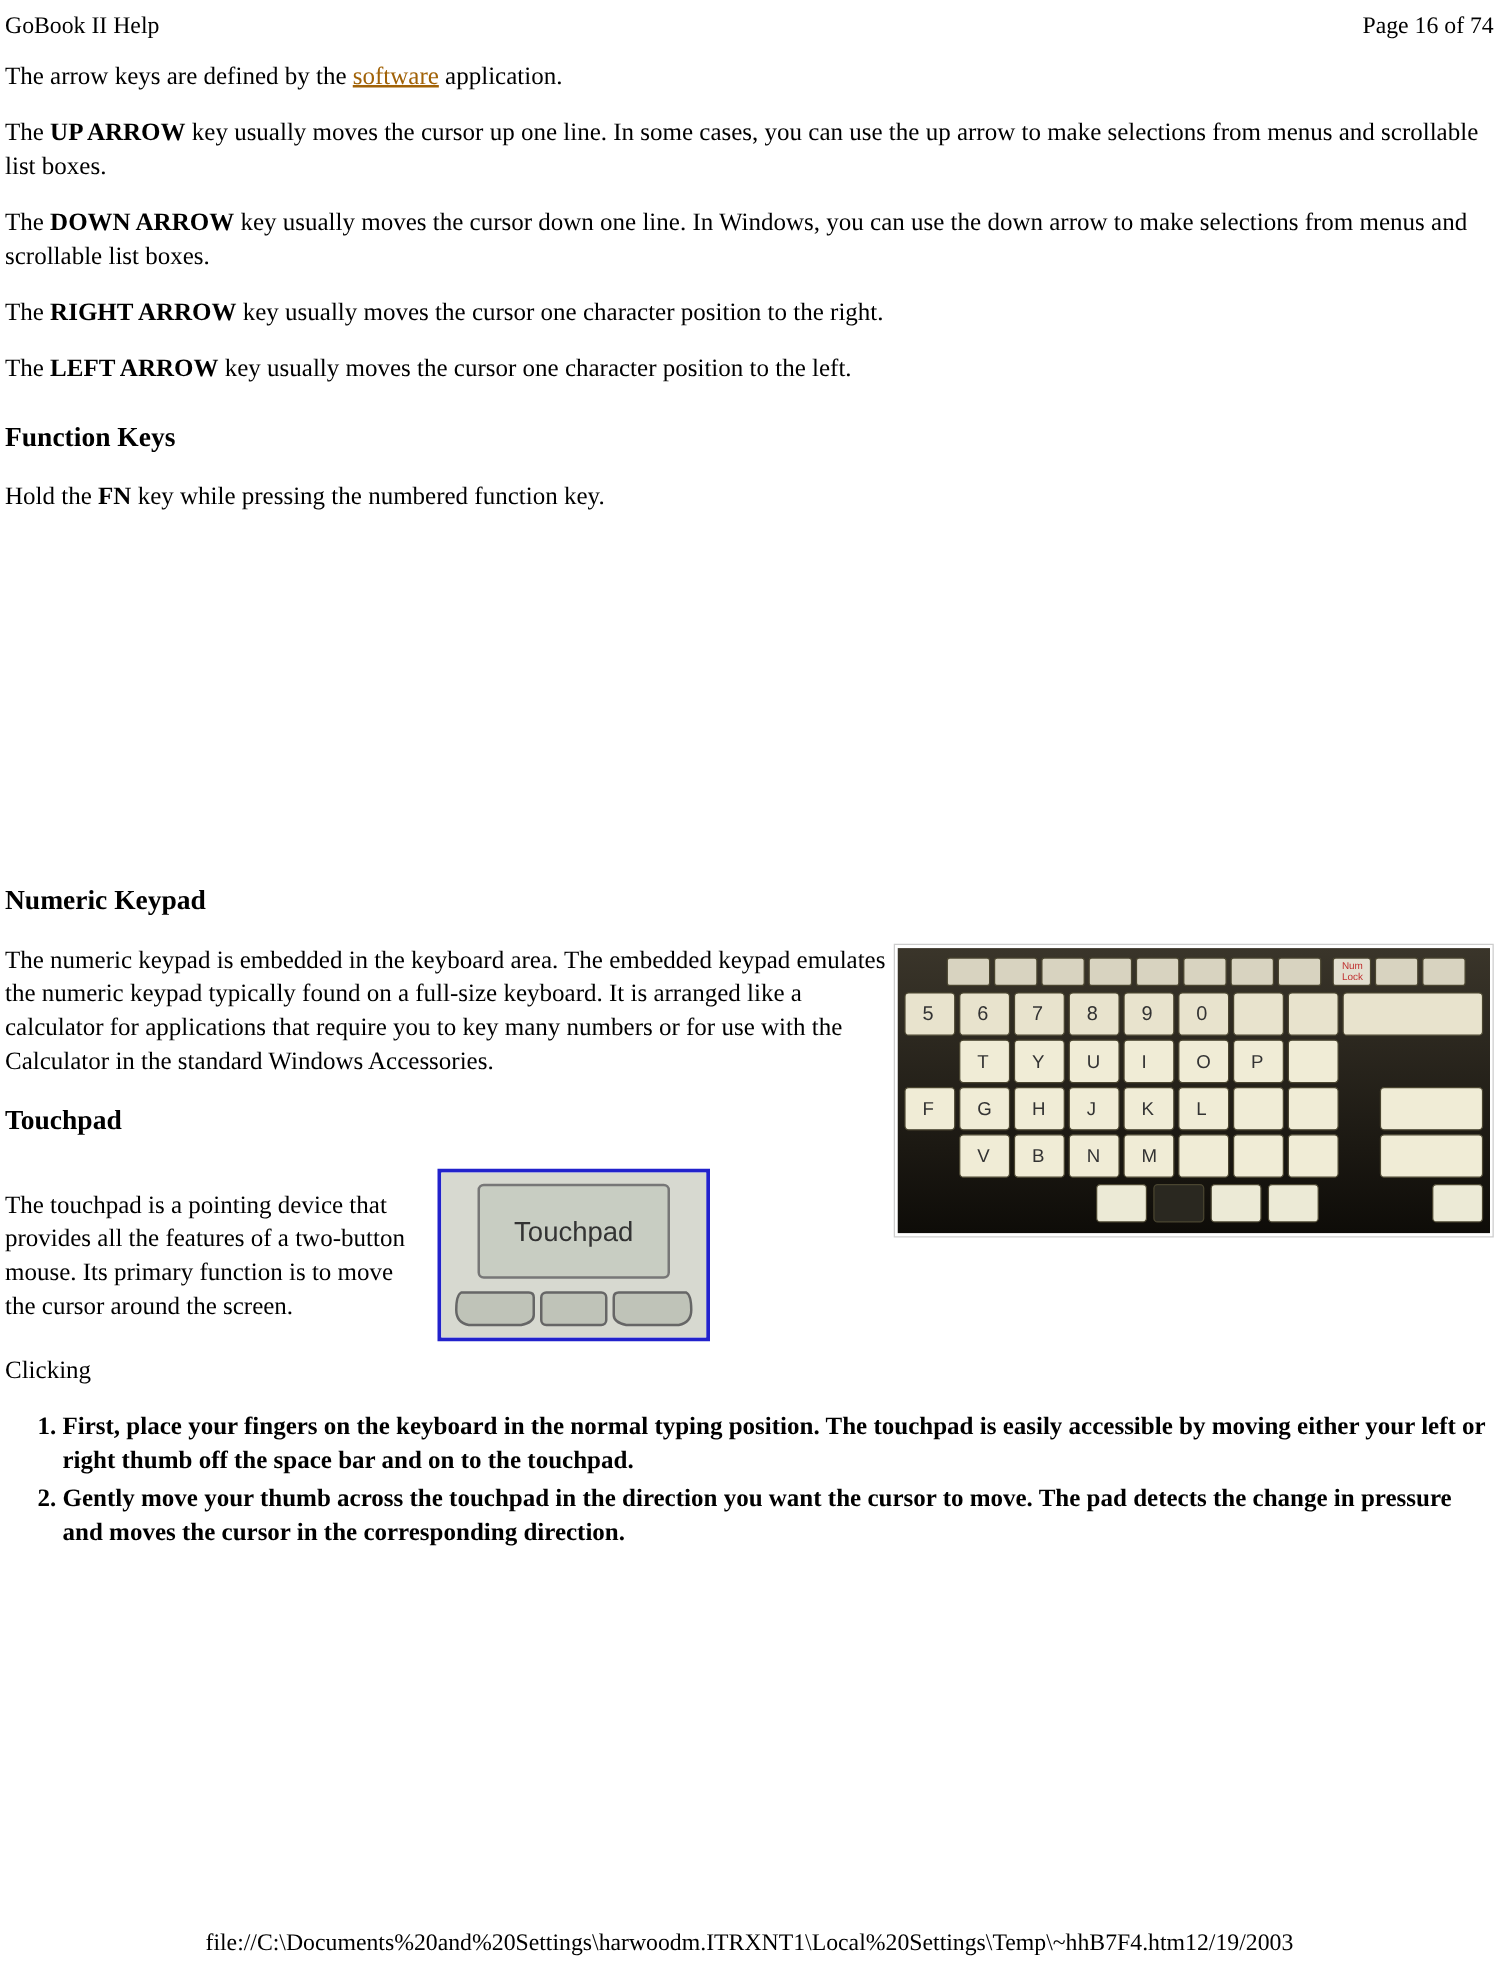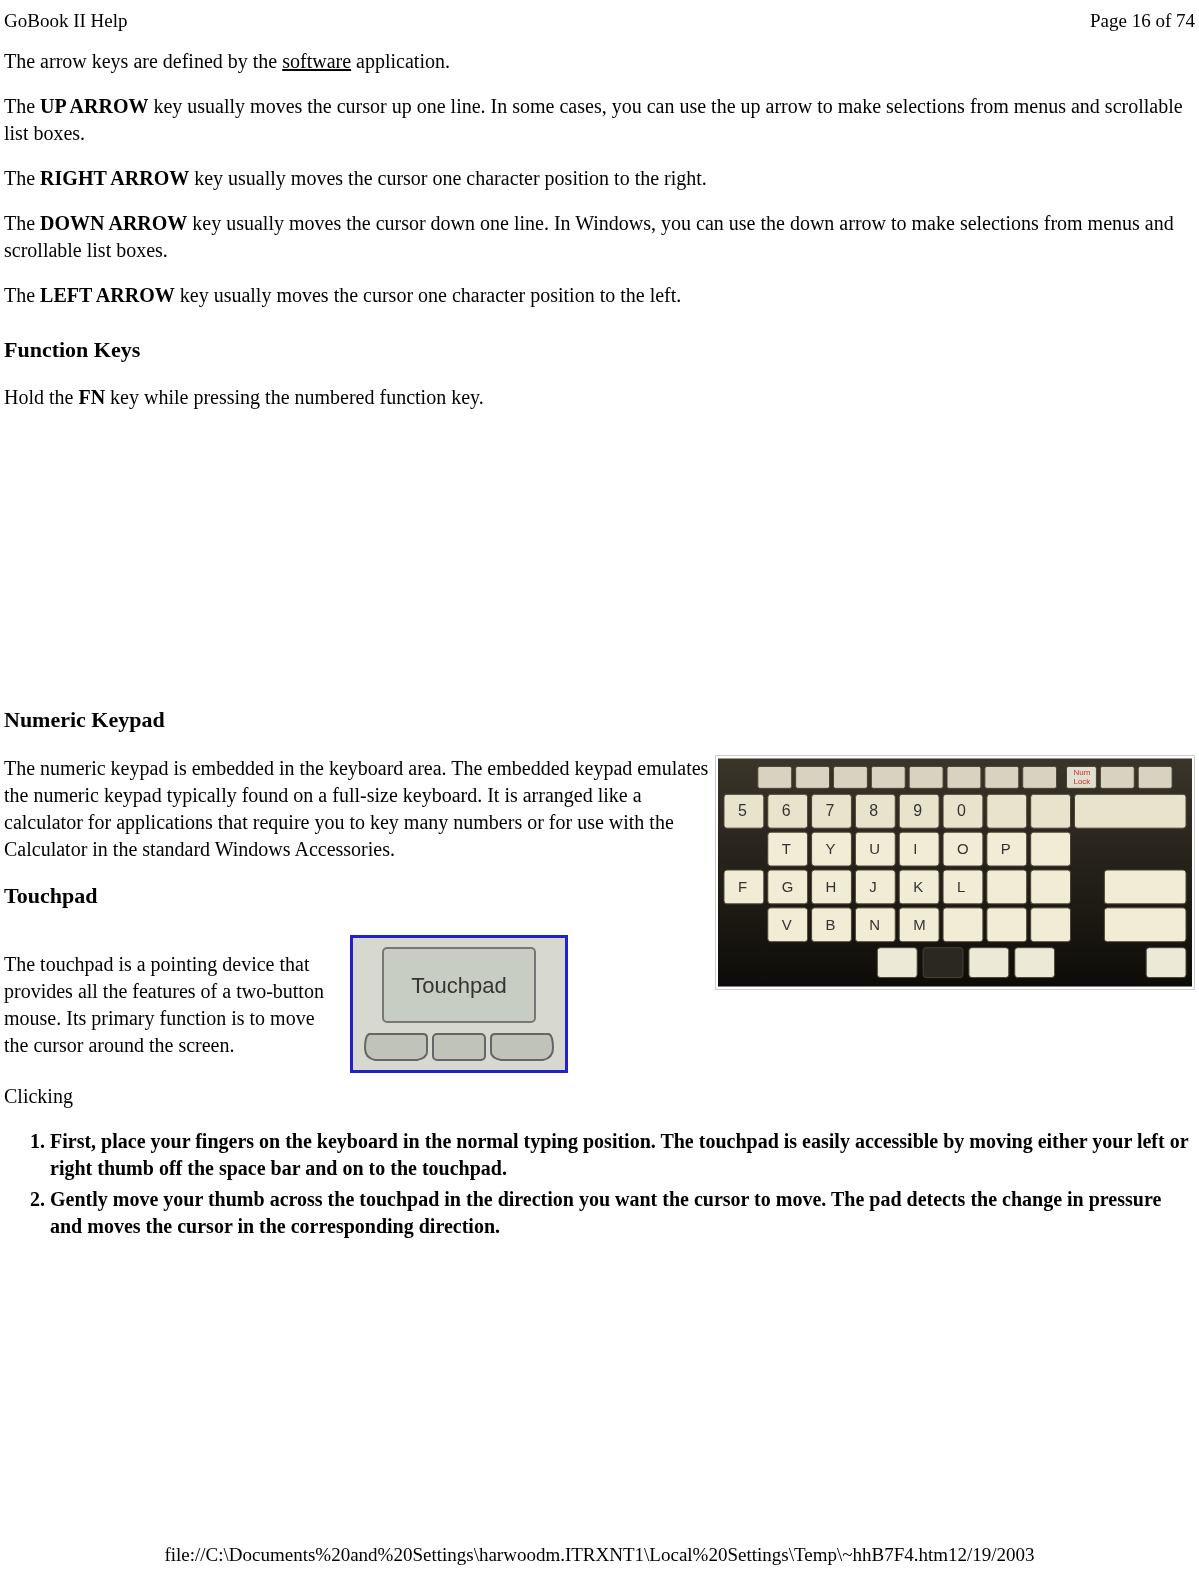--- a/index.html
+++ b/index.html
@@ -21,21 +21,21 @@
   .header-row {
     display: flex;
     justify-content: space-between;
     padding: 8px 4px 0 4px;
     font-size: 19px;
   }
   .content {
     padding: 14px 4px 0 4px;
   }
   p { margin: 0 0 18px 0; }
-  a.link { color: #000000; text-decoration: underline; }
+  a.link { color: #a16207; text-decoration: underline; }
   b { font-weight: bold; }
   h3.section {
     font-size: 22px;
     font-weight: bold;
     margin: 26px 0 20px 0;
   }
   h4.sub {
     font-size: 20px;
     font-weight: bold;
     margin: 22px 0 18px 0;
@@ -103,25 +103,25 @@
 
     <p>
       <span>The arrow keys are defined by the </span><a class="link" href="#">software</a><span> application.</span>
     </p>
 
     <p>
       <span>The </span><b>UP ARROW</b><span> key usually moves the cursor up one line. In some cases, you can use the up arrow to make selections from menus and scrollable list boxes.</span>
     </p>
 
     <p>
+      <span>The </span><b>DOWN ARROW</b><span> key usually moves the cursor down one line. In Windows, you can use the down arrow to make selections from menus and scrollable list boxes.</span>
+    </p>
+
+    <p>
       <span>The </span><b>RIGHT ARROW</b><span> key usually moves the cursor one character position to the right.</span>
-    </p>
-
-    <p>
-      <span>The </span><b>DOWN ARROW</b><span> key usually moves the cursor down one line. In Windows, you can use the down arrow to make selections from menus and scrollable list boxes.</span>
     </p>
 
     <p>
       <span>The </span><b>LEFT ARROW</b><span> key usually moves the cursor one character position to the left.</span>
     </p>
 
     <h3 class="section">Function Keys</h3>
 
     <p>
       <span>Hold the </span><b>FN</b><span> key while pressing the numbered function key.</span>

